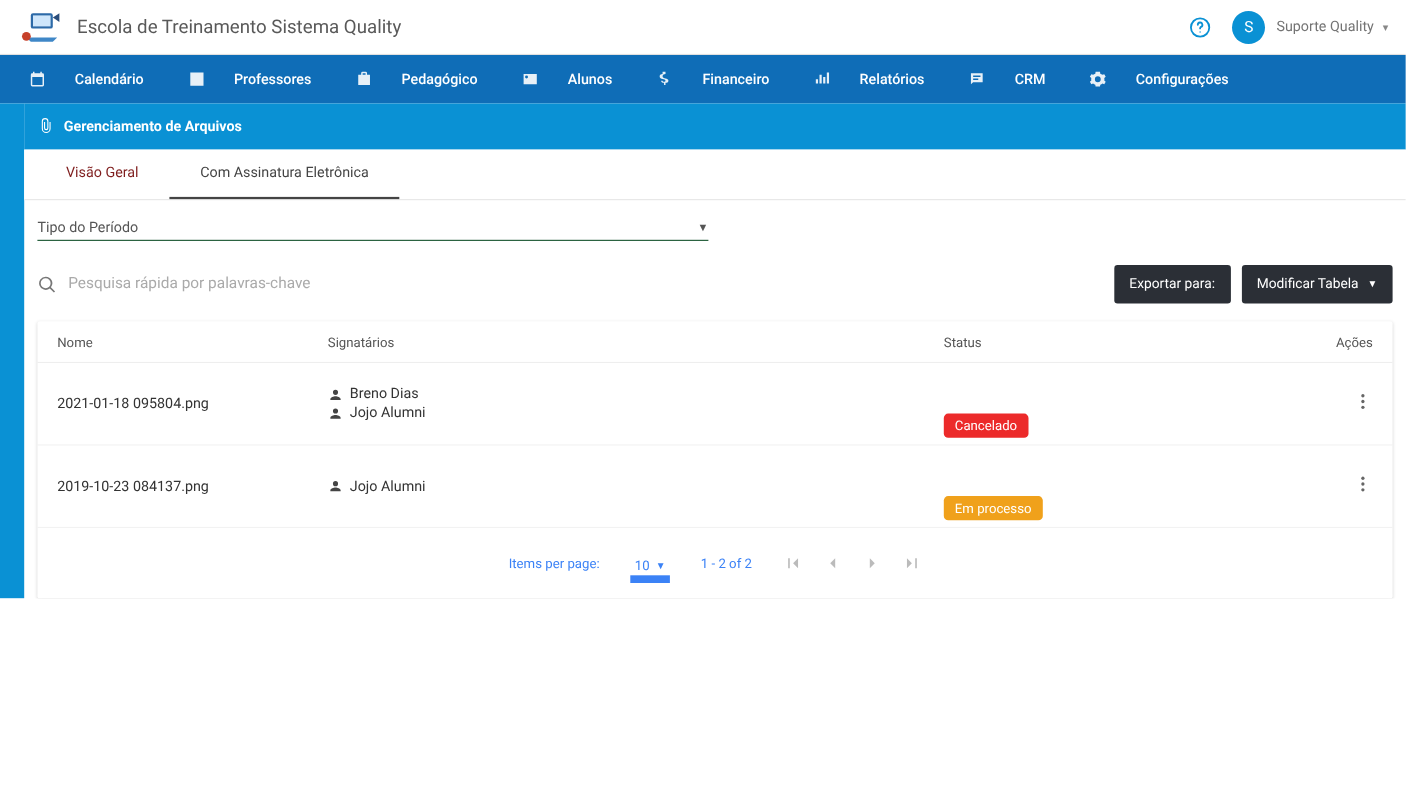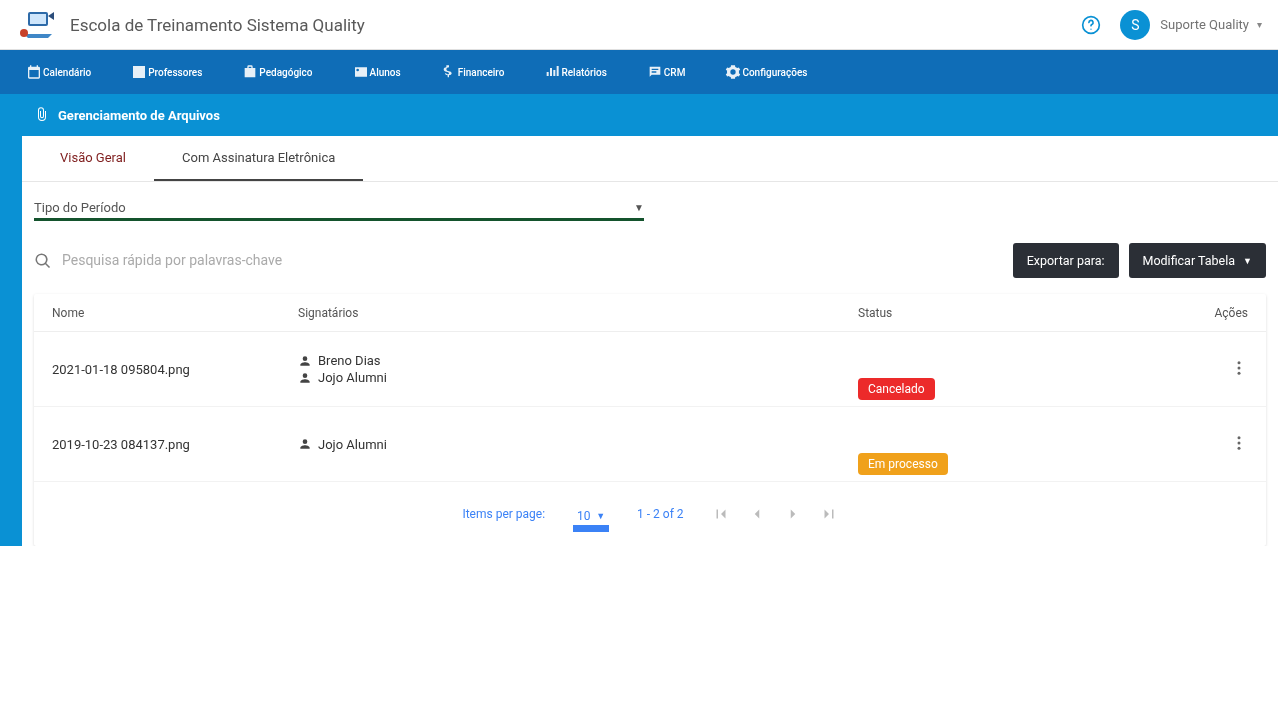--- a/index.html
+++ b/index.html
@@ -11,38 +11,38 @@
 .logo-svg { width: 40px; height: 30px; }
 .app-title { margin-left: 10px; font-size: 17px; color: #595959; font-weight: 400; }
 .topbar-spacer { flex: 1; }
 .help-btn { width: 30px; height: 30px; display: flex; align-items:center; justify-content:center; color:#0a91d4; cursor:pointer; }
 .avatar { width: 30px; height: 30px; border-radius: 50%; background:#0a91d4; color:#fff; display:flex;align-items:center;justify-content:center;margin-left:14px;font-size:14px; }
 .user-name { margin-left:10px; font-size:13px; color:#737373; }
 .user-caret { margin-left:8px; color:#888; font-size:10px; }
 
 
 .navbar { background:#0f6db7; height: 44px; display:flex; align-items:center; padding: 0 8px; gap: 4px; }
-.nav-item { display:flex; align-items:center; gap:1px; padding: 0 18px; height:100%; color:#fff; font-size:10px; font-weight:500; cursor:pointer; }
+.nav-item { display:flex; align-items:center; gap:26px; padding: 0 18px; height:100%; color:#fff; font-size:13px; font-weight:500; cursor:pointer; }
 .nav-icon { width:16px; height:16px; fill:#fff; opacity: 0.9; }
 
 
 .sub-wrap { display:flex; }
 .left-strip { width: 22px; background:#0a91d4; }
 .sub-content { flex:1; }
 .subheader { background:#0a91d4; height: 42px; display:flex; align-items:center; padding: 0 12px; color: #fff; font-size: 13px; font-weight:700; gap:8px;}
 .subheader .clip { width:16px; height:16px; fill:#fff; }
 
 
 .card-area { padding: 0; }
 .tabs-row { display:flex; background:#fff; border-bottom:1px solid #e6e6e6; padding-left: 10px; }
 .tab { padding: 14px 28px; font-size: 13px; color:#7f1d1d; cursor:pointer; border-bottom: 2px solid transparent; }
 .tab.active { border-bottom-color:#444; color:#444; }
 
 .filter-row { padding: 12px 12px 4px 12px; }
-.select-field { width: 610px; border:none; border-bottom:3px solid #14532d; font-size:13px; color:#555; padding: 6px 0 3px 0; display:flex; justify-content:space-between; align-items:center; cursor:pointer; }
+.select-field { width: 610px; border:none; border-bottom:1px solid #14532d; font-size:13px; color:#555; padding: 6px 0 3px 0; display:flex; justify-content:space-between; align-items:center; cursor:pointer; }
 .select-field .caret { font-size:10px; color:#555; }
 
 .toolbar-row { display:flex; align-items:center; padding: 18px 12px 6px 12px; gap:10px; }
 .search-icon { width:18px; height:18px; fill:#777; }
 .search-input { flex:1; border:none; outline:none; font-size:14px; color:#333; padding:4px 0; border-bottom:1px solid transparent; }
 .search-input::placeholder { color:#aaa; }
 .btn-dark { background:#2b2f36; color:#fff; border:none; padding: 10px 14px; font-size:12.5px; border-radius:3px; cursor:pointer; display:flex; align-items:center; gap:8px; }
 .btn-dark .caret { font-size:9px; }
 
 

